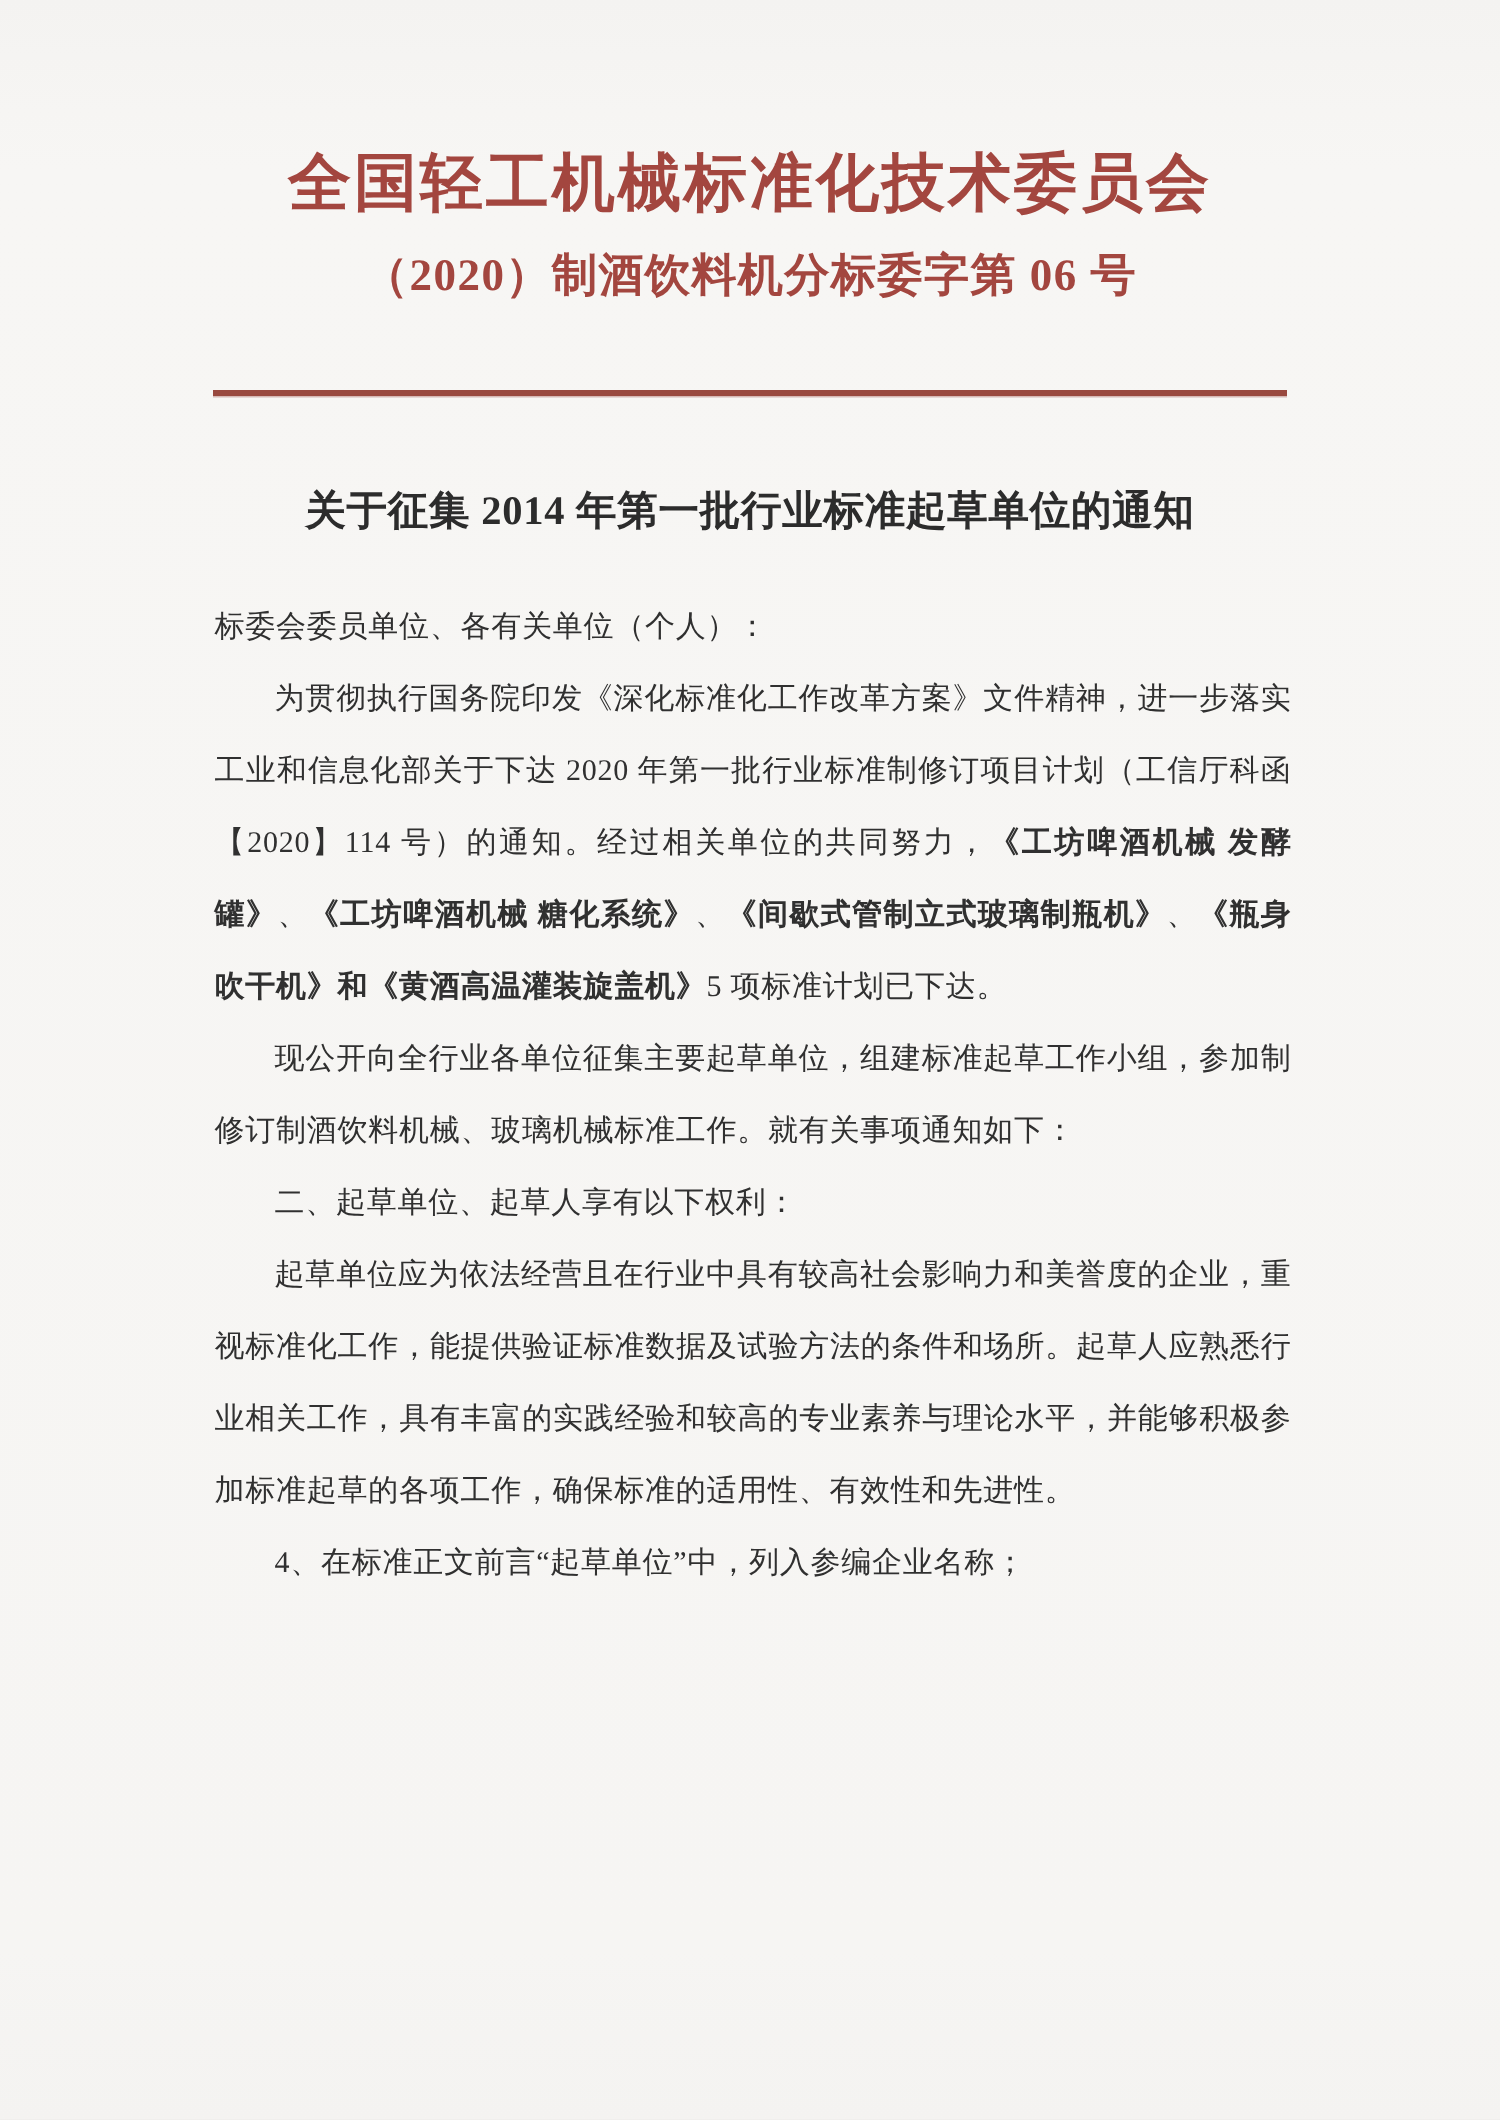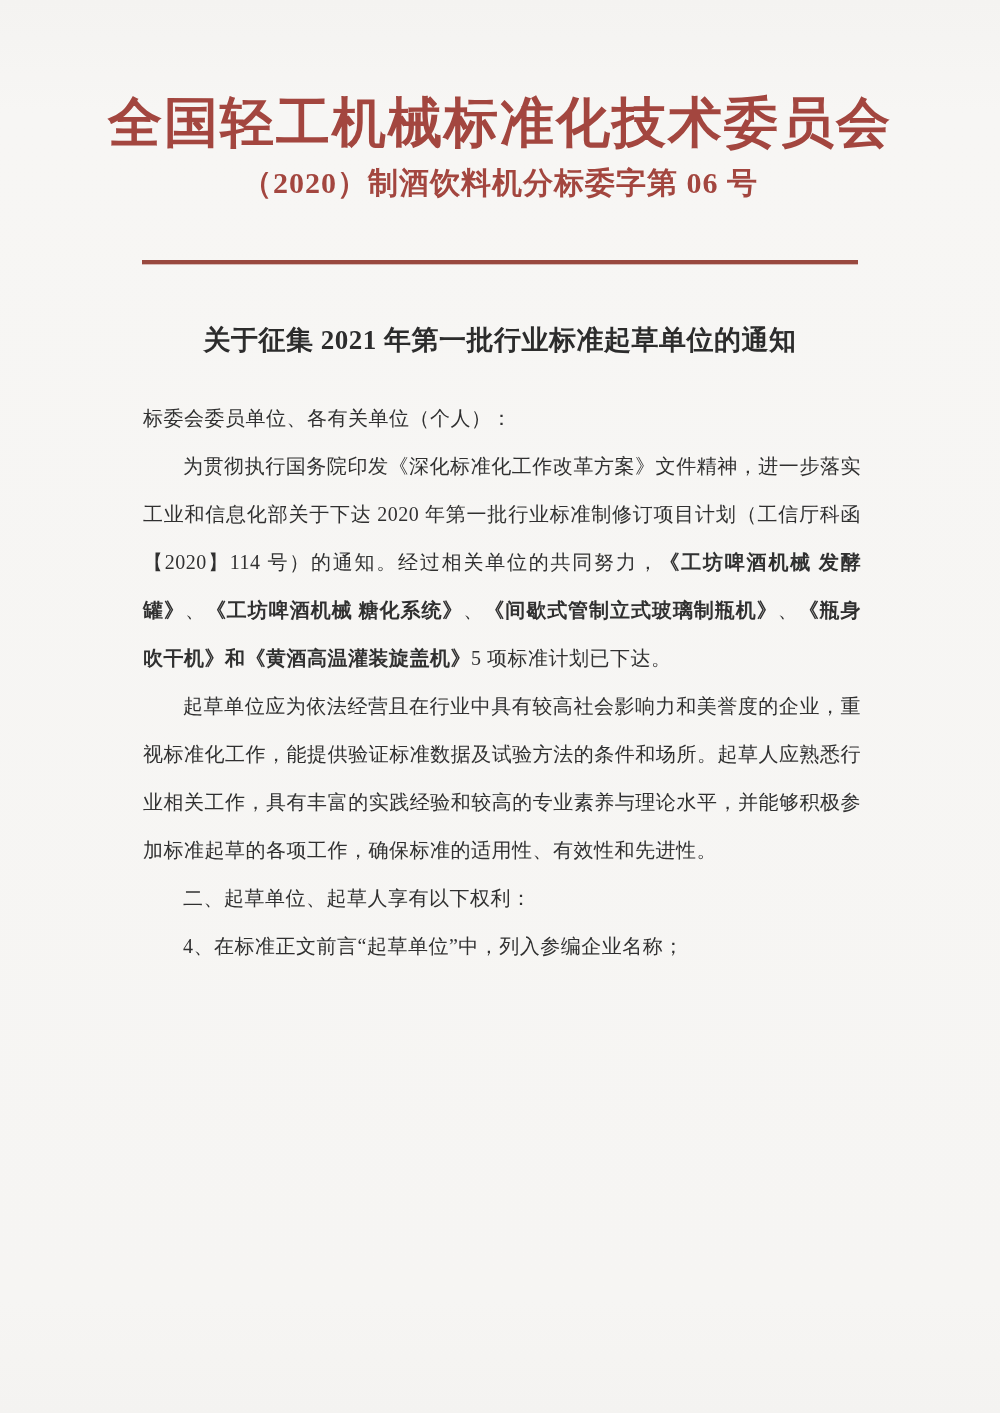--- a/index.html
+++ b/index.html
@@ -22,21 +22,21 @@
   .header {
     position: absolute;
     top: 94px;
     left: 0;
     right: 0;
     text-align: center;
     color: #a3463f;
   }
   .org-line {
     margin: 0;
-    font-size: 54px;
+    font-size: 42px;
     font-weight: bold;
     line-height: 59px;
     letter-spacing: 2px;
   }
   .doc-number {
     margin-top: 10px;
     font-size: 30px;
     font-weight: bold;
     letter-spacing: 1px;
     color: #a3463f;
@@ -88,29 +88,30 @@
 
 <div class="page">
 
   <div class="header">
     <h1 class="org-line">全国轻工机械标准化技术委员会</h1>
     <div class="doc-number">（2020）制酒饮料机分标委字第 06 号</div>
   </div>
 
   <div class="red-rule"></div>
 
-  <div class="doc-title">关于征集 2021 年第一批行业标准起草单位的通知</div>
+  <div class="doc-title">关于征集 2014 年第一批行业标准起草单位的通知</div>
 
   <div class="body-block">
     <p class="flush">标委会委员单位、各有关单位（个人）：</p>
 
     <p><span>为贯彻执行国务院印发《深化标准化工作改革方案》文件精神，进一步落实工业和信息化部关于下达 2020 年第一批行业标准制修订项目计划（工信厅科函【2020】114 号）的通知。经过相关单位的共同努力，</span><span class="b">《工坊啤酒机械 发酵罐》</span><span>、</span><span class="b">《工坊啤酒机械 糖化系统》</span><span>、</span><span class="b">《间歇式管制立式玻璃制瓶机》</span><span>、</span><span class="b">《瓶身吹干机》和《黄酒高温灌装旋盖机》</span><span>5 项标准计划已下达。</span></p>
 
+    <p>现公开向全行业各单位征集主要起草单位，组建标准起草工作小组，参加制修订制酒饮料机械、玻璃机械标准工作。就有关事项通知如下：</p>
 
 
+    <p>二、起草单位、起草人享有以下权利：</p>
+
     <p>起草单位应为依法经营且在行业中具有较高社会影响力和美誉度的企业，重视标准化工作，能提供验证标准数据及试验方法的条件和场所。起草人应熟悉行业相关工作，具有丰富的实践经验和较高的专业素养与理论水平，并能够积极参加标准起草的各项工作，确保标准的适用性、有效性和先进性。</p>
-
-    <p>二、起草单位、起草人享有以下权利：</p>
 
     <p>4、在标准正文前言“起草单位”中，列入参编企业名称；</p>
   </div>
 
 </div>
 
 </body></html>

